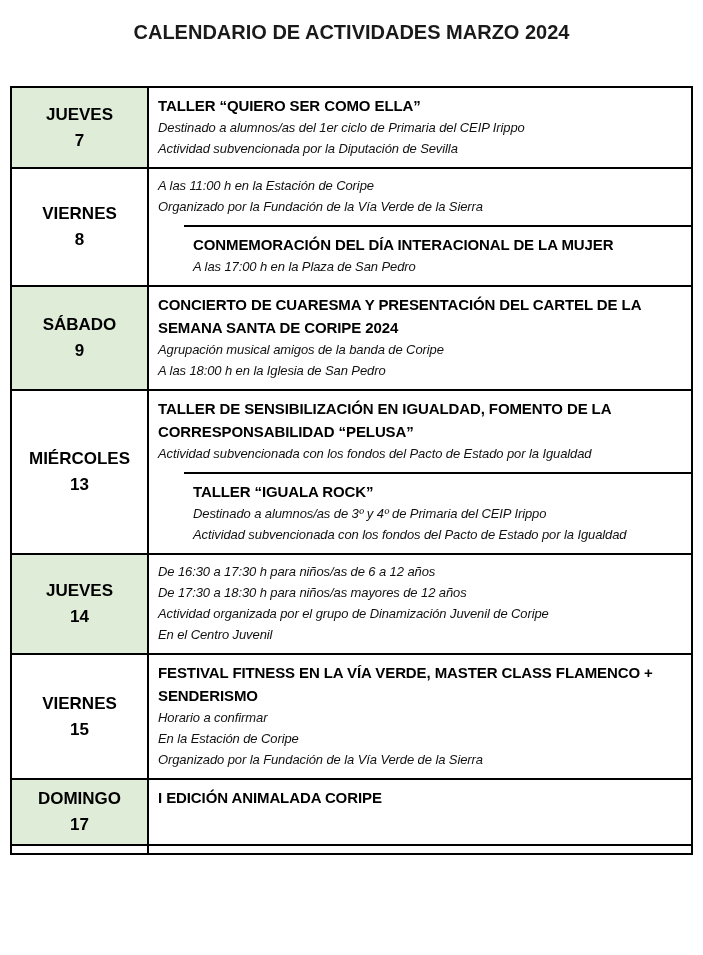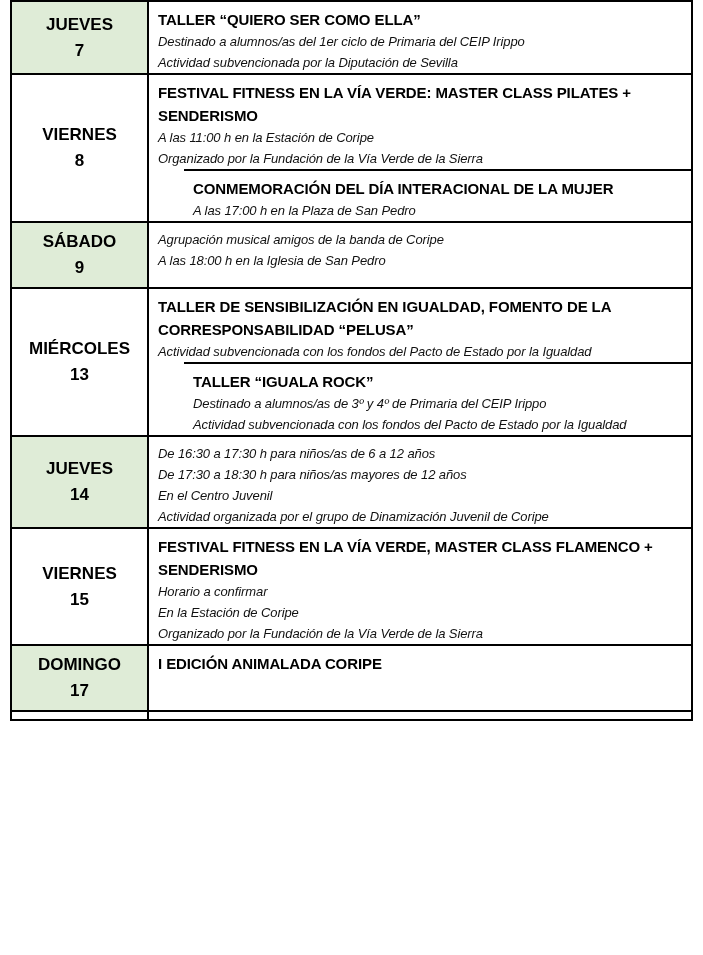--- a/index.html
+++ b/index.html
@@ -58,21 +58,21 @@
   .day-cell.green {
     background: #dfecd7;
   }
   .events-column {
     flex: 1 1 auto;
     display: flex;
     flex-direction: column;
   }
   .event-cell {
     flex: 1 1 auto;
-    padding: 6px 10px 0 9px;
+    padding: 6px 10px 8px 9px;
   }
   .event-cell + .event-cell {
     border-top: 2px solid #000000;
     margin-left: 35px;
   }
   .event-title {
     font-weight: bold;
     font-size: 15px;
     line-height: 23px;
     letter-spacing: -0.1px;
@@ -92,20 +92,21 @@
     width: 137px;
     flex: 0 0 137px;
     border-right: 2px solid #000000;
     box-sizing: border-box;
   }
 </style>
 </head>
 <body>
 
 <div class="page">
+  <h1 class="doc-title">CALENDARIO DE ACTIVIDADES MARZO 2024</h1>
 
   <div class="cal-table">
 
   <div class="cal-row">
     <div class="day-cell green">
       <div>JUEVES</div>
       <div>7</div>
     </div>
     <div class="events-column">
   <div class="event-cell">
@@ -118,21 +119,20 @@
 </div>
   </div>
 
   <div class="cal-row">
     <div class="day-cell">
       <div>VIERNES</div>
       <div>8</div>
     </div>
     <div class="events-column">
   <div class="event-cell">
-    <div class="event-title">FESTIVAL FITNESS EN LA VÍA VERDE: MASTER CLASS PILATES + SENDERISMO</div>
     <div>
               <div class="detail-line">A las 11:00 h en la Estación de Coripe</div>
               <div class="detail-line">Organizado por la Fundación de la Vía Verde de la Sierra</div>
             </div>
   </div>
 
   <div class="event-cell">
     <div class="event-title">CONMEMORACIÓN DEL DÍA INTERACIONAL DE LA MUJER</div>
     <div>
               <div class="detail-line">A las 17:00 h en la Plaza de San Pedro</div>
@@ -141,20 +141,21 @@
 </div>
   </div>
 
   <div class="cal-row">
     <div class="day-cell green">
       <div>SÁBADO</div>
       <div>9</div>
     </div>
     <div class="events-column">
   <div class="event-cell">
+    <div class="event-title">CONCIERTO DE CUARESMA Y PRESENTACIÓN DEL CARTEL DE LA SEMANA SANTA DE CORIPE 2024</div>
     <div>
               <div class="detail-line">Agrupación musical amigos de la banda de Coripe</div>
               <div class="detail-line">A las 18:00 h en la Iglesia de San Pedro</div>
             </div>
   </div>
 </div>
   </div>
 
   <div class="cal-row">
     <div class="day-cell">
@@ -182,22 +183,22 @@
   <div class="cal-row">
     <div class="day-cell green">
       <div>JUEVES</div>
       <div>14</div>
     </div>
     <div class="events-column">
   <div class="event-cell">
     <div>
               <div class="detail-line">De 16:30 a 17:30 h para niños/as de 6 a 12 años</div>
               <div class="detail-line">De 17:30 a 18:30 h para niños/as mayores de 12 años</div>
+              <div class="detail-line">Actividad organizada por el grupo de Dinamización Juvenil de Coripe</div>
               <div class="detail-line">En el Centro Juvenil</div>
-              <div class="detail-line">Actividad organizada por el grupo de Dinamización Juvenil de Coripe</div>
             </div>
   </div>
 </div>
   </div>
 
   <div class="cal-row">
     <div class="day-cell">
       <div>VIERNES</div>
       <div>15</div>
     </div>

